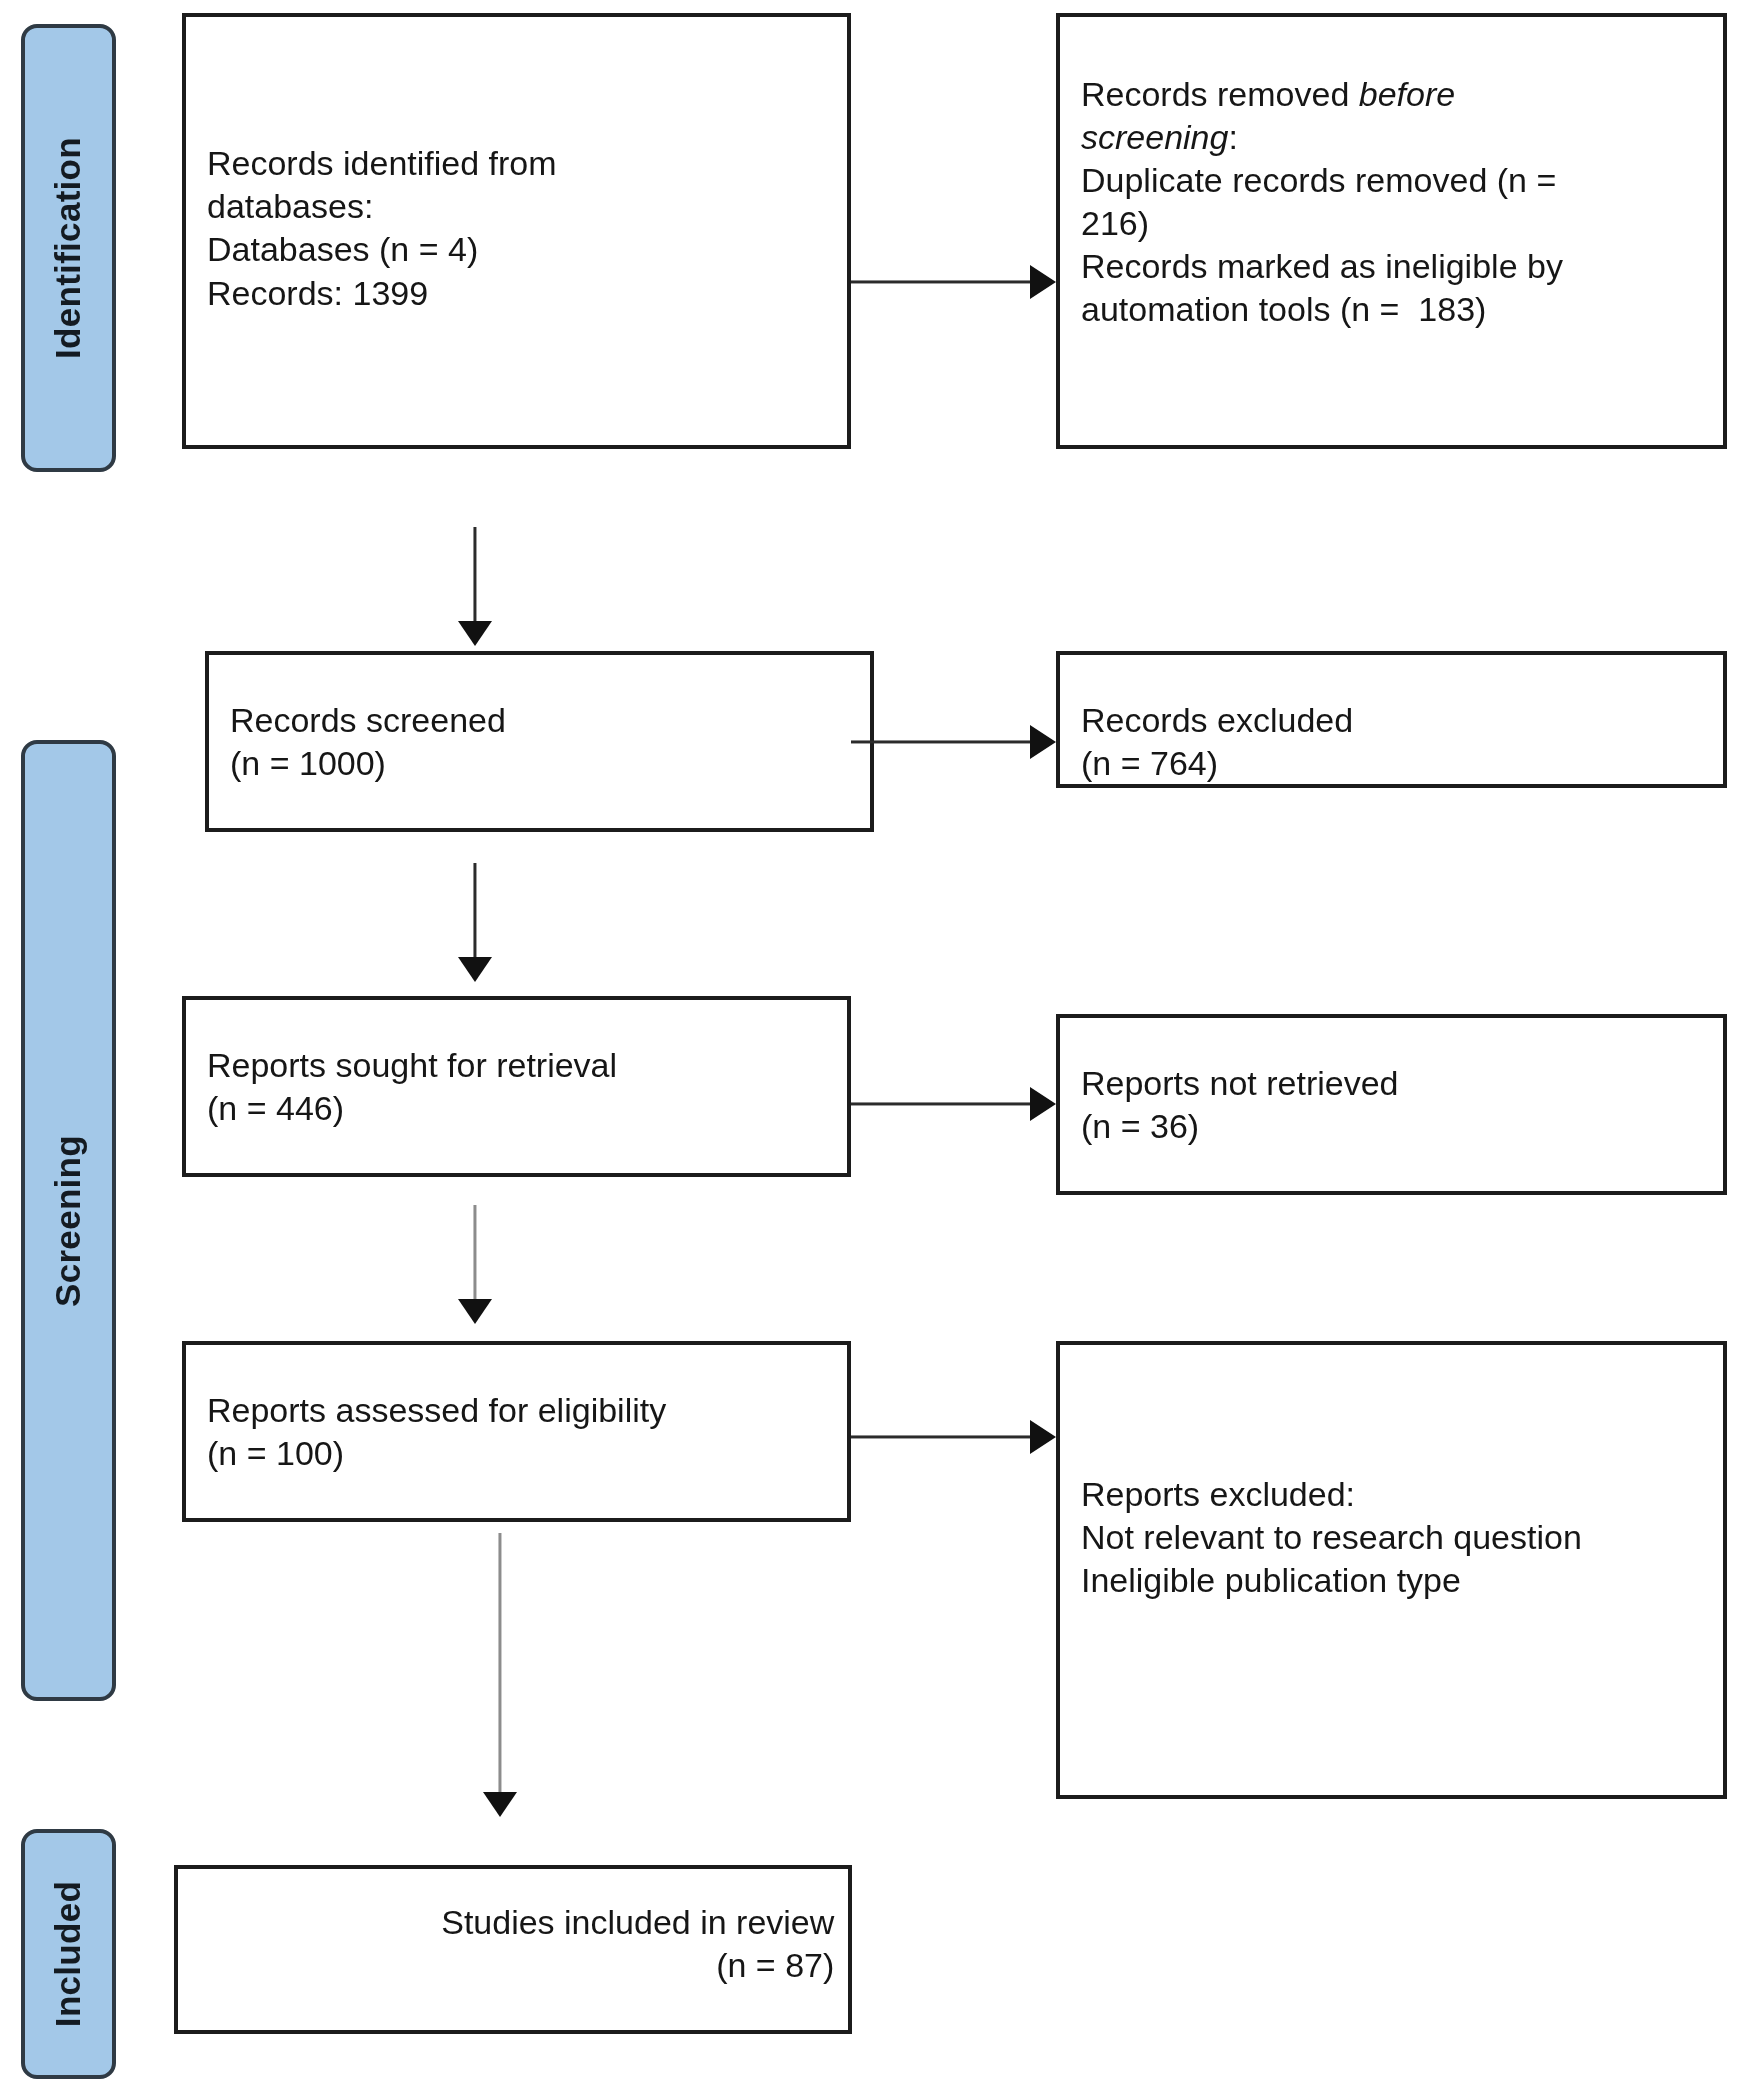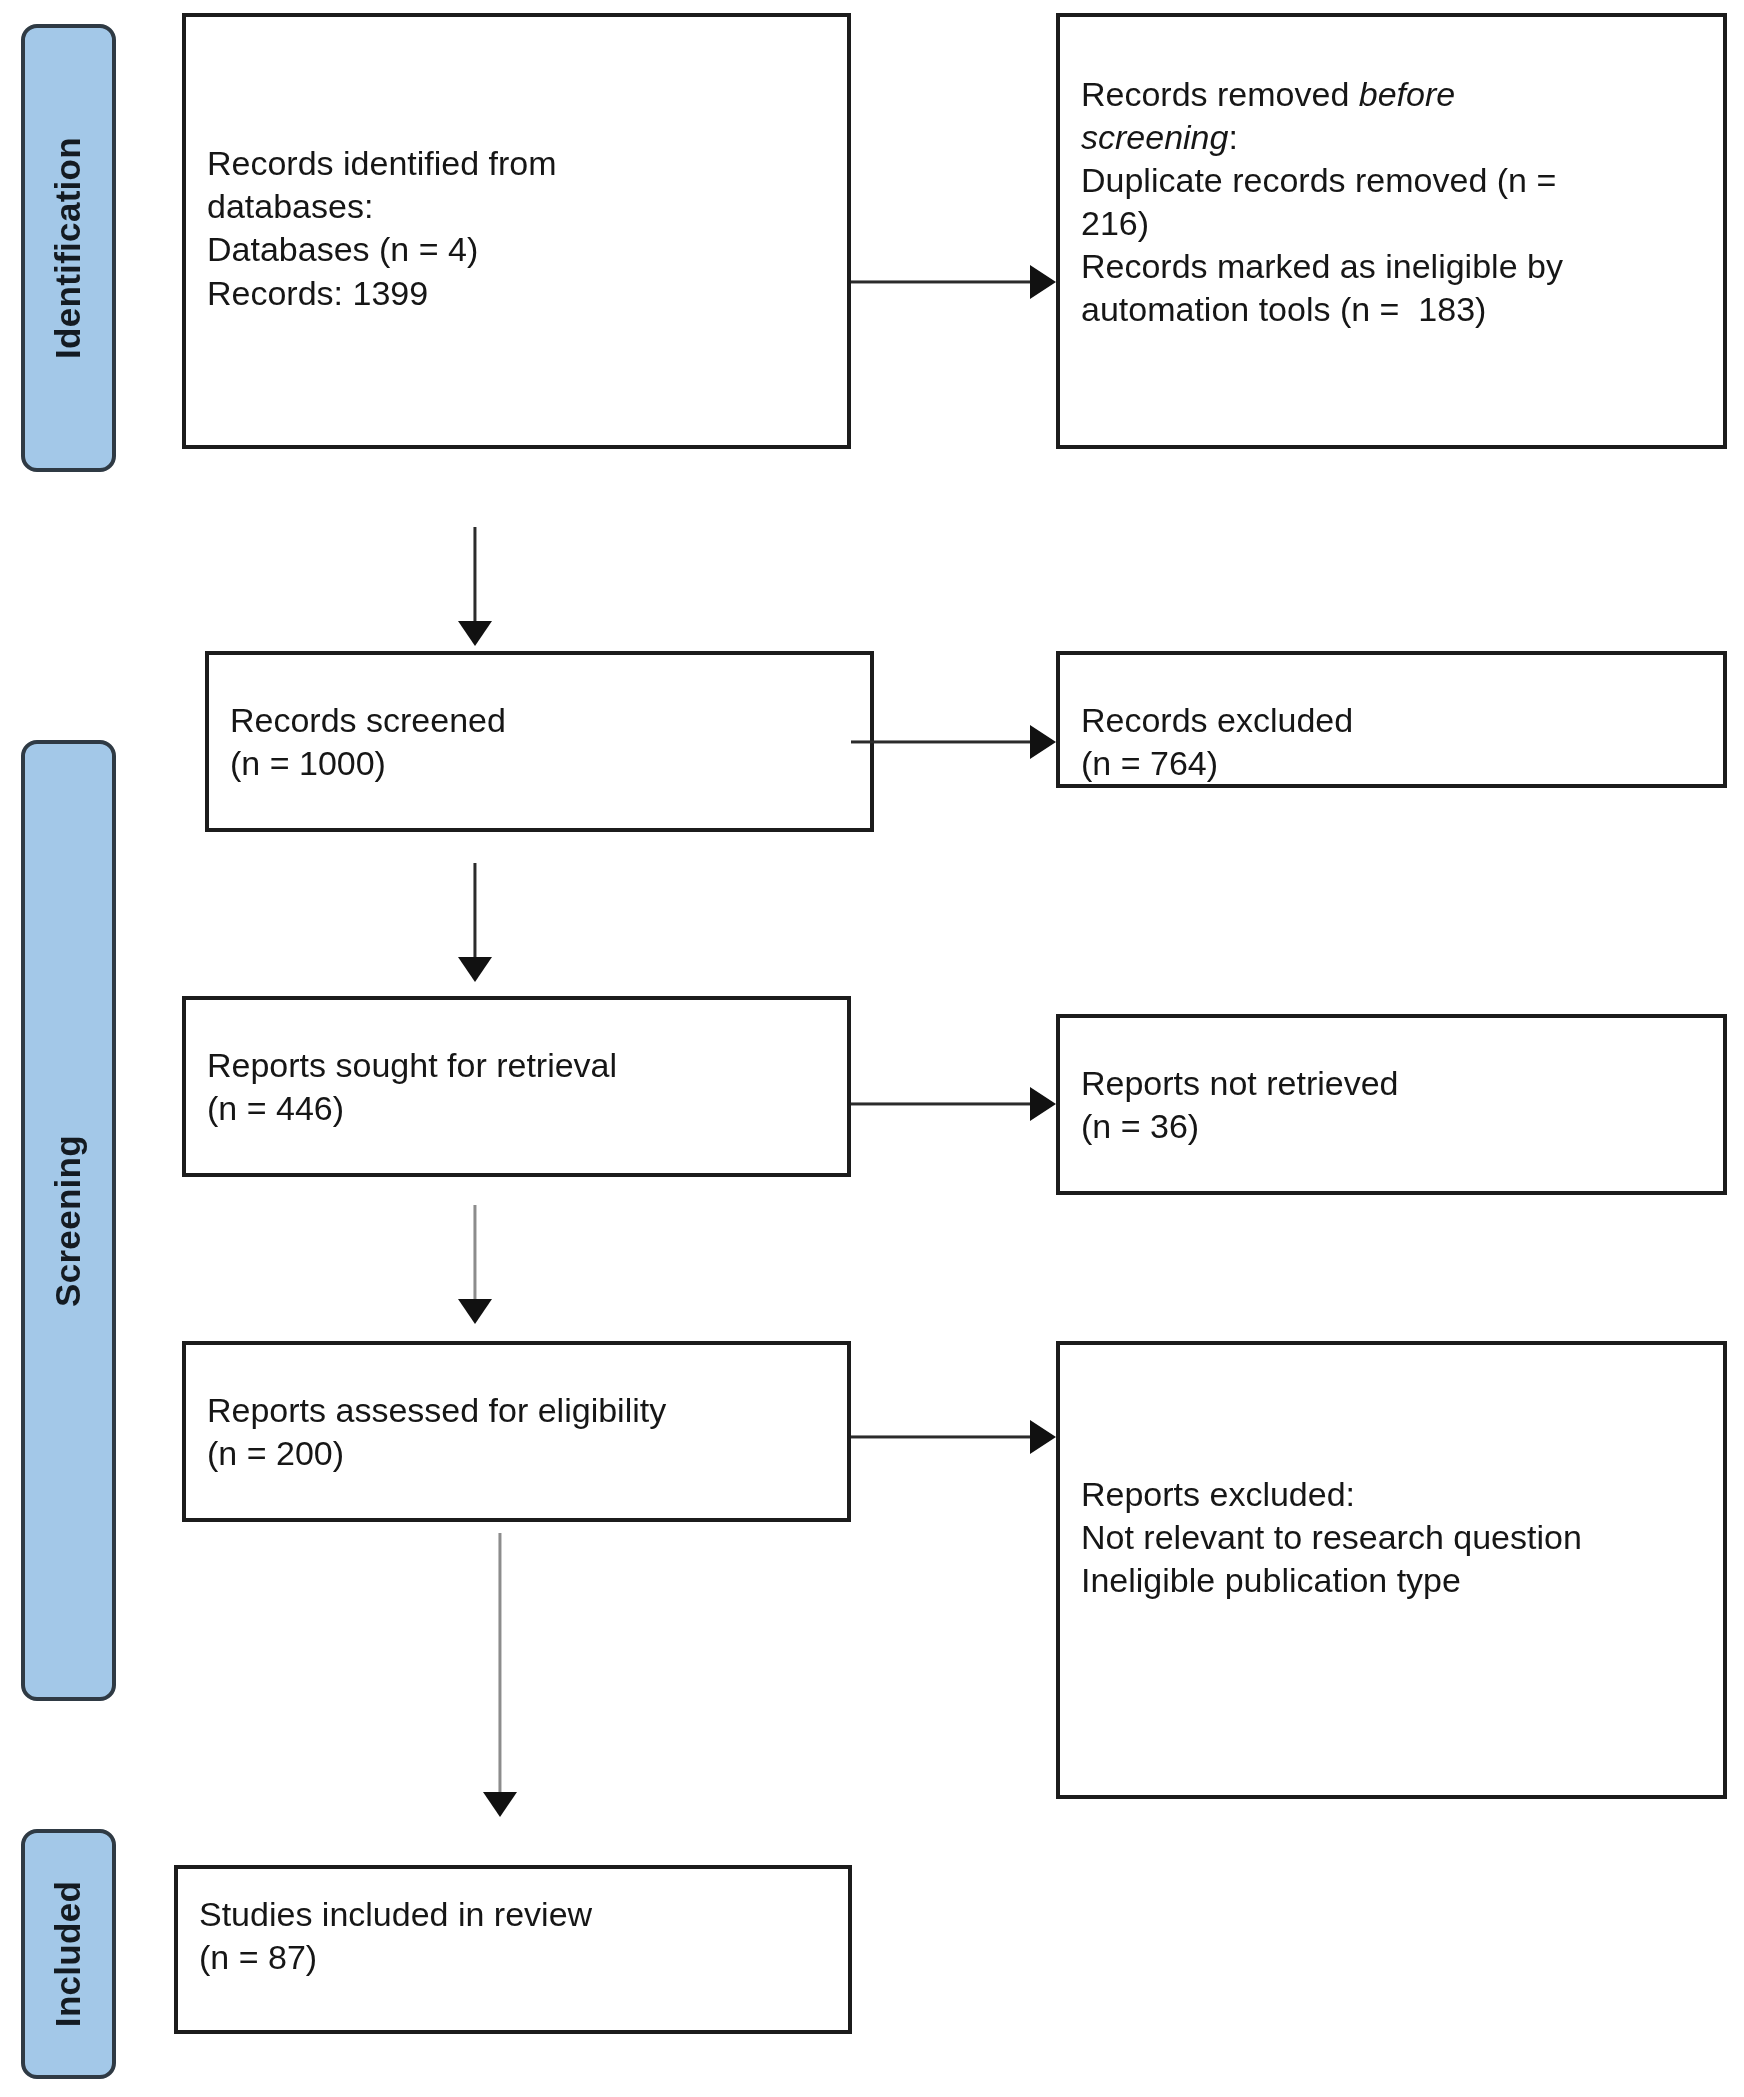--- a/index.html
+++ b/index.html
@@ -183,38 +183,38 @@
     <div class="head"></div>
   </div>
 
   <div class="arrow-v gray" style="left:458px; top:1205px; width:34px; height:119px;">
     <div class="shaft"></div>
     <div class="head"></div>
   </div>
 
   <div class="flow-box" style="left:182px; top:1341px; width:669px; height:181px;">
     <div class="box-text" style="top:44px;">Reports assessed for eligibility
-(n = 200)</div>
+(n = 100)</div>
   </div>
 
   <div class="flow-box" style="left:1056px; top:1341px; width:671px; height:458px;">
     <div class="box-text" style="top:128px;">Reports excluded:
 Not relevant to research question
 Ineligible publication type</div>
   </div>
 
   <div class="arrow-h" style="left:851px; top:1420px; width:205px; height:34px;">
     <div class="shaft"></div>
     <div class="head"></div>
   </div>
 
   <div class="arrow-v gray" style="left:483px; top:1533px; width:34px; height:284px;">
     <div class="shaft"></div>
     <div class="head"></div>
   </div>
 
   <div class="flow-box" style="left:174px; top:1865px; width:678px; height:169px;">
-    <div class="box-text" style="top:24px;">Studies included in review
+    <div class="box-text" style="top:32px;text-align:right;">Studies included in review
 (n = 87)</div>
   </div>
 
 </div>
 
 
 </body></html>

